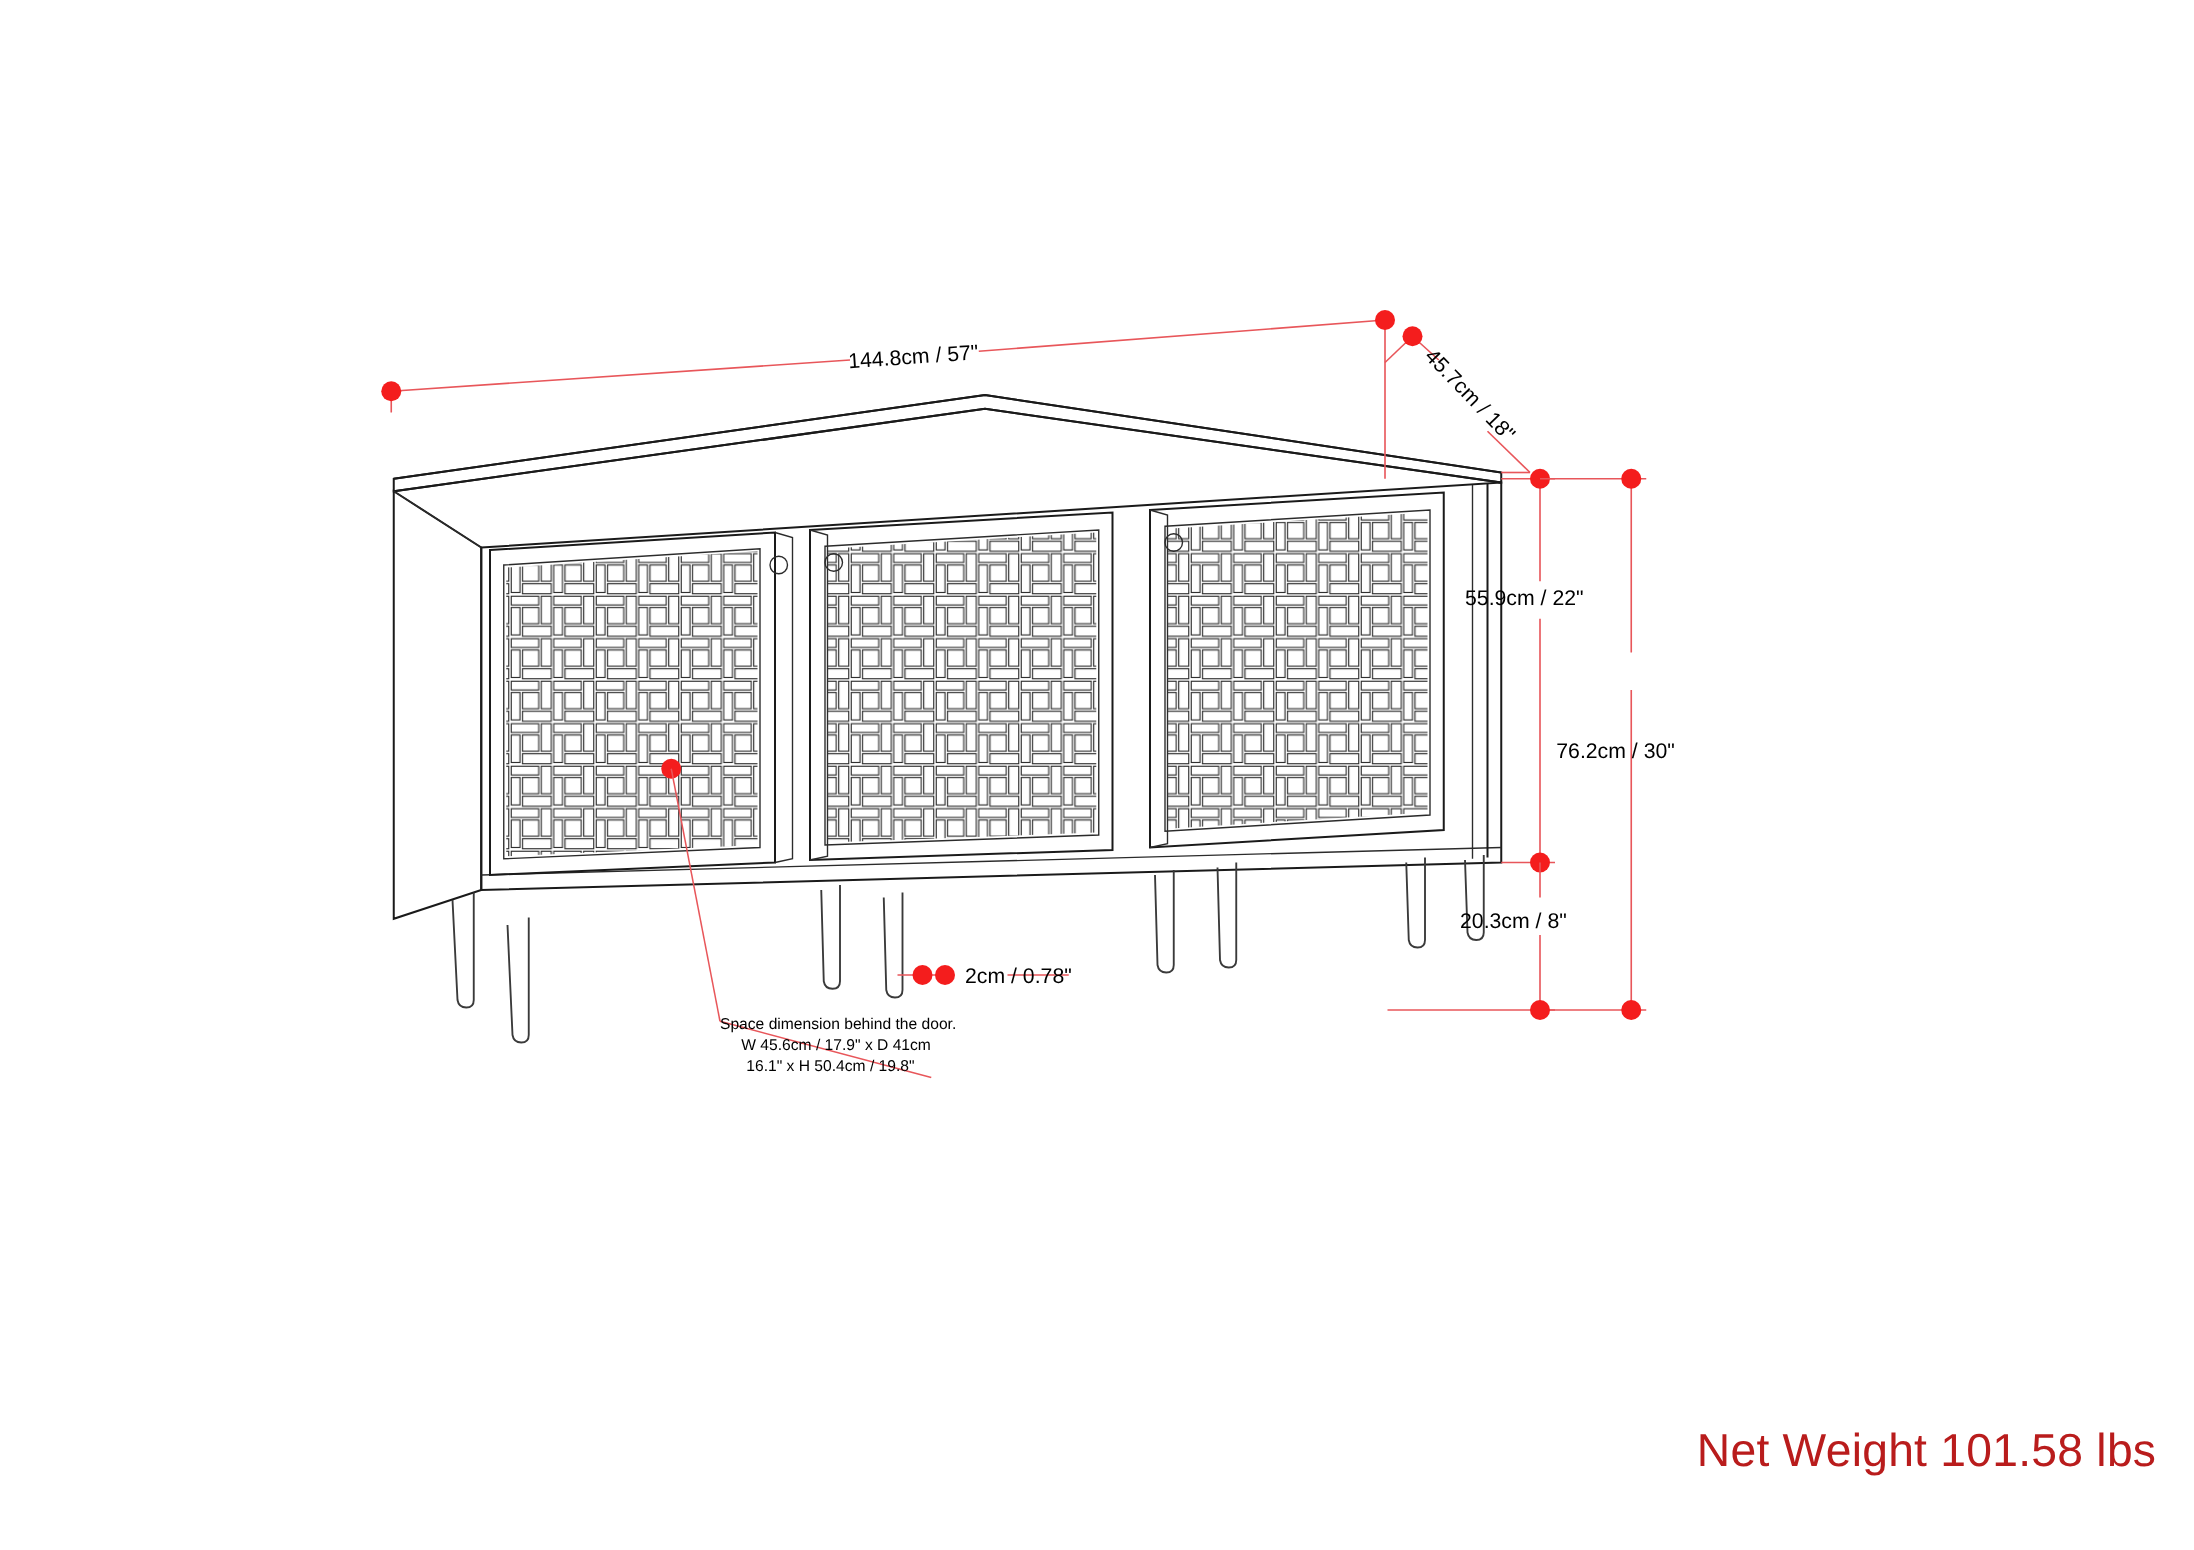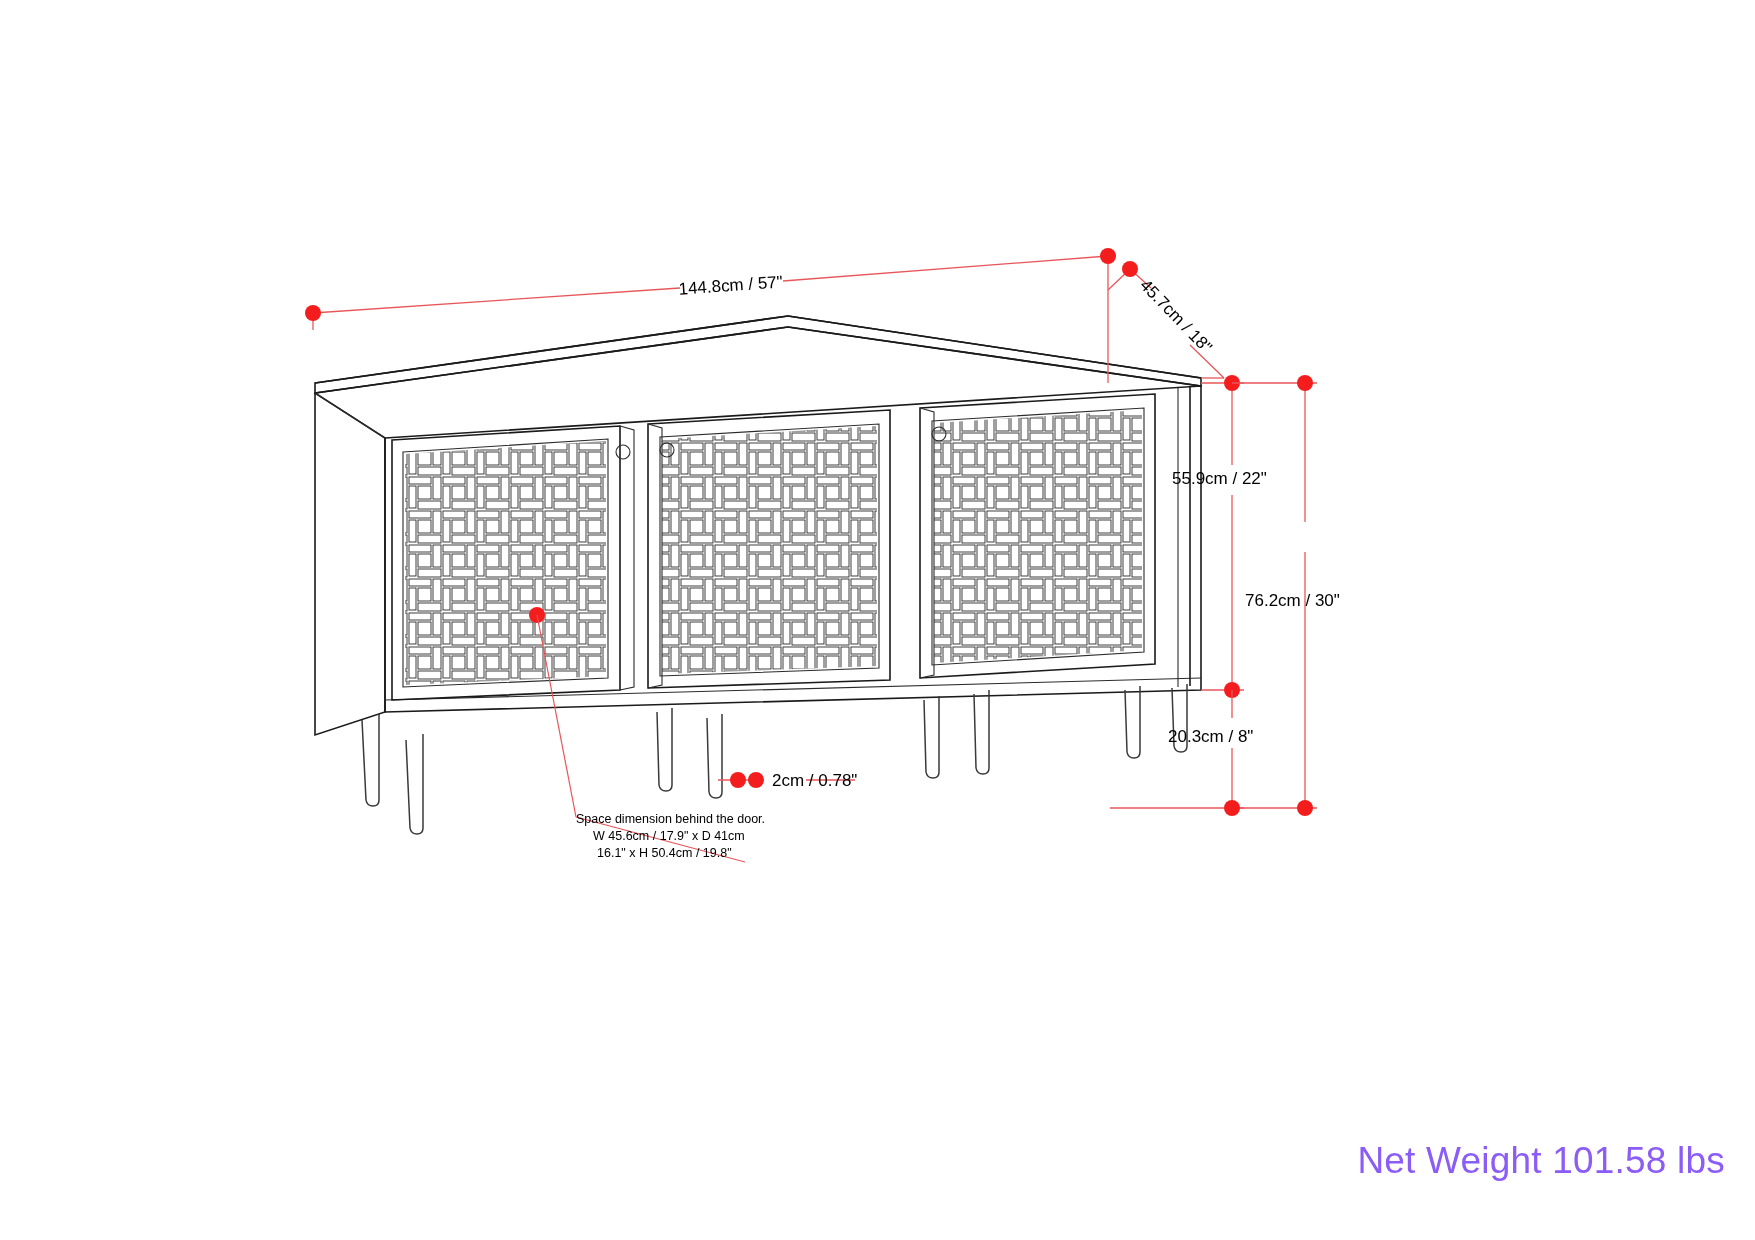--- a/index.html
+++ b/index.html
@@ -27,21 +27,21 @@
     top: 0;
     width: 1755px;
     height: 1240px;
   }
   .net-weight {
     position: absolute;
     right: 30px;
     bottom: 58px;
     font-family: "Liberation Sans", sans-serif;
     font-size: 37px;
-    color: #8b5cf6;
+    color: #b91c1c;
     white-space: nowrap;
     letter-spacing: 0.2px;
   }
   .dim-text {
     font-family: "Liberation Sans", sans-serif;
     font-size: 17px;
     fill: #000000;
   }
   .note-text {
     font-family: "Liberation Sans", sans-serif;

